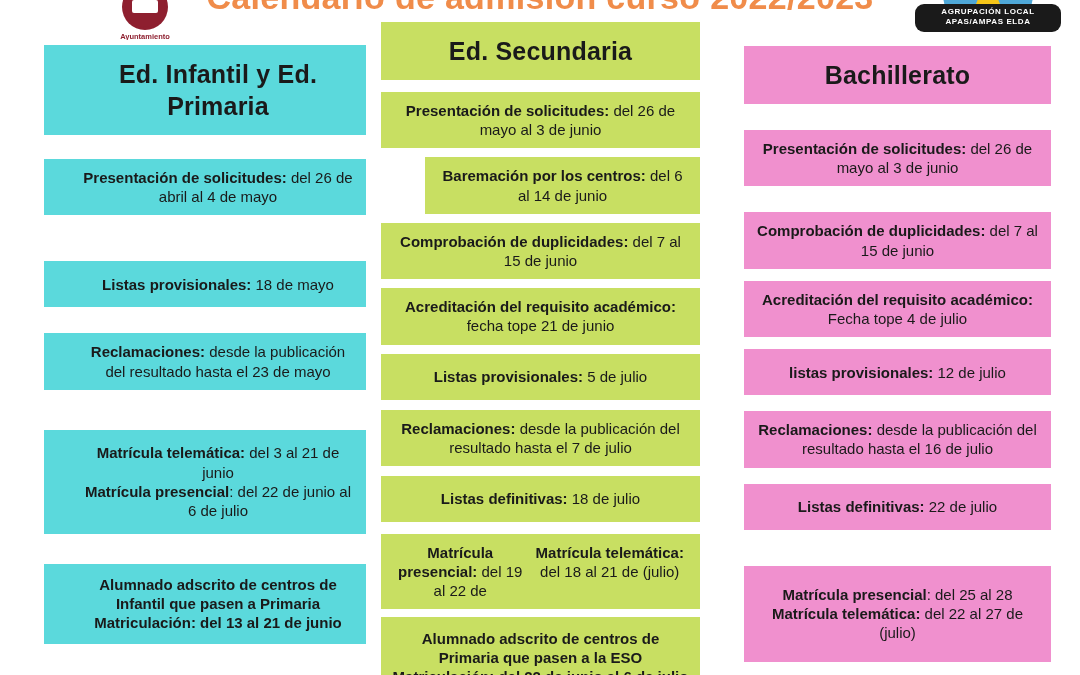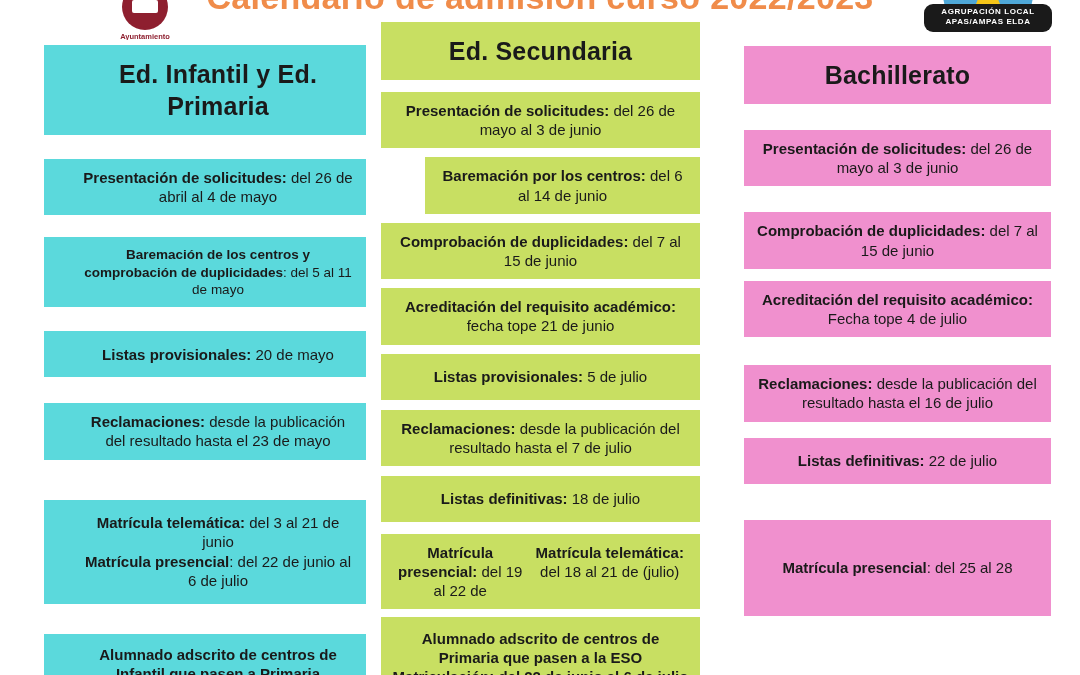--- a/index.html
+++ b/index.html
@@ -97,21 +97,21 @@
     position: absolute;
     left: 34px; bottom: 4px;
     width: 0; height: 0;
     border-left: 12px solid transparent;
     border-right: 12px solid transparent;
     border-bottom: 30px solid #F5C518;
   }
   #logo-right .pill {
     position: relative;
     margin: -4px auto 0;
-    width: 128px;
+    width: 146px;
     padding: 3px 0 4px;
     background: #1A1A1A;
     border-radius: 9px;
     color: #ffffff;
     font-size: 8px;
     font-weight: bold;
     letter-spacing: .6px;
     line-height: 1.3;
   }
 
@@ -177,26 +177,23 @@
 
 </div>
 
 <div class="column" id="col-infantil" style="top: 45px;">
     <div class="block heading">Ed. Infantil y Ed. Primaria</div>
     <div class="spacer" style="height: 24px;"></div>
     <div class="block" style="min-height: 52px; display: flex; flex-direction: column; justify-content: center;">
       <div><span class="lead">Presentación de solicitudes:</span><span> del 26 de abril al 4 de mayo</span></div>
     </div>
     <div class="spacer" style="height: 22px;"></div>
-    <div class="block" style="min-height: 60px; display: flex; flex-direction: column; justify-content: center; font-size: 13.5px;">
-      <div><span class="lead">Baremación de los centros y comprobación de duplicidades</span><span>: del 5 al 11 de mayo</span></div>
-    </div>
     <div class="spacer" style="height: 24px;"></div>
     <div class="block" style="min-height: 46px; display: flex; flex-direction: column; justify-content: center;">
-      <div><span class="lead">Listas provisionales:</span><span> 20 de mayo</span></div>
+      <div><span class="lead">Listas provisionales:</span><span> 18 de mayo</span></div>
     </div>
     <div class="spacer" style="height: 26px;"></div>
     <div class="block" style="min-height: 56px; display: flex; flex-direction: column; ">
       <div><span class="lead">Reclamaciones:</span><span> desde la publicación del resultado hasta el 23 de mayo</span></div>
     </div>
     <div class="spacer" style="height: 40px;"></div>
     <div class="block" style="min-height: 104px; display: flex; flex-direction: column; justify-content: center;">
       <div><span class="lead">Matrícula telemática:</span><span> del 3 al 21 de junio</span></div>
       <div><span class="lead">Matrícula presencial</span><span>: del 22 de junio al 6 de julio</span></div>
     </div>
@@ -253,25 +250,29 @@
     </div>
     <div class="spacer" style="height: 26px;"></div>
     <div class="block" style="min-height: 52px; display: flex; flex-direction: column; justify-content: center;">
       <div><span class="lead">Comprobación de duplicidades:</span><span> del 7 al 15 de junio</span></div>
     </div>
     <div class="spacer" style="height: 12px;"></div>
     <div class="block" style="min-height: 52px; display: flex; flex-direction: column; justify-content: center;">
       <div><span class="lead">Acreditación del requisito académico:</span><span> Fecha tope 4 de julio</span></div>
     </div>
     <div class="spacer" style="height: 12px;"></div>
+    <div class="block" style="min-height: 46px; display: flex; flex-direction: column; justify-content: center;">
+      <div><span class="lead">listas provisionales:</span><span> 12 de julio</span></div>
+    </div>
     <div class="spacer" style="height: 16px;"></div>
     <div class="block" style="min-height: 52px; display: flex; flex-direction: column; justify-content: center;">
       <div><span class="lead">Reclamaciones:</span><span> desde la publicación del resultado hasta el 16 de julio</span></div>
     </div>
     <div class="spacer" style="height: 16px;"></div>
     <div class="block" style="min-height: 46px; display: flex; flex-direction: column; justify-content: center;">
       <div><span class="lead">Listas definitivas:</span><span> 22 de julio</span></div>
     </div>
     <div class="spacer" style="height: 36px;"></div>
     <div class="block" style="min-height: 96px; display: flex; flex-direction: column; justify-content: center;">
       <div><span class="lead">Matrícula presencial</span><span>: del 25 al 28</span></div>
+      <div><span class="lead">Matrícula telemática:</span><span> del 22 al 27 de (julio)</span></div>
     </div>
   </div>
 
 </body></html>

